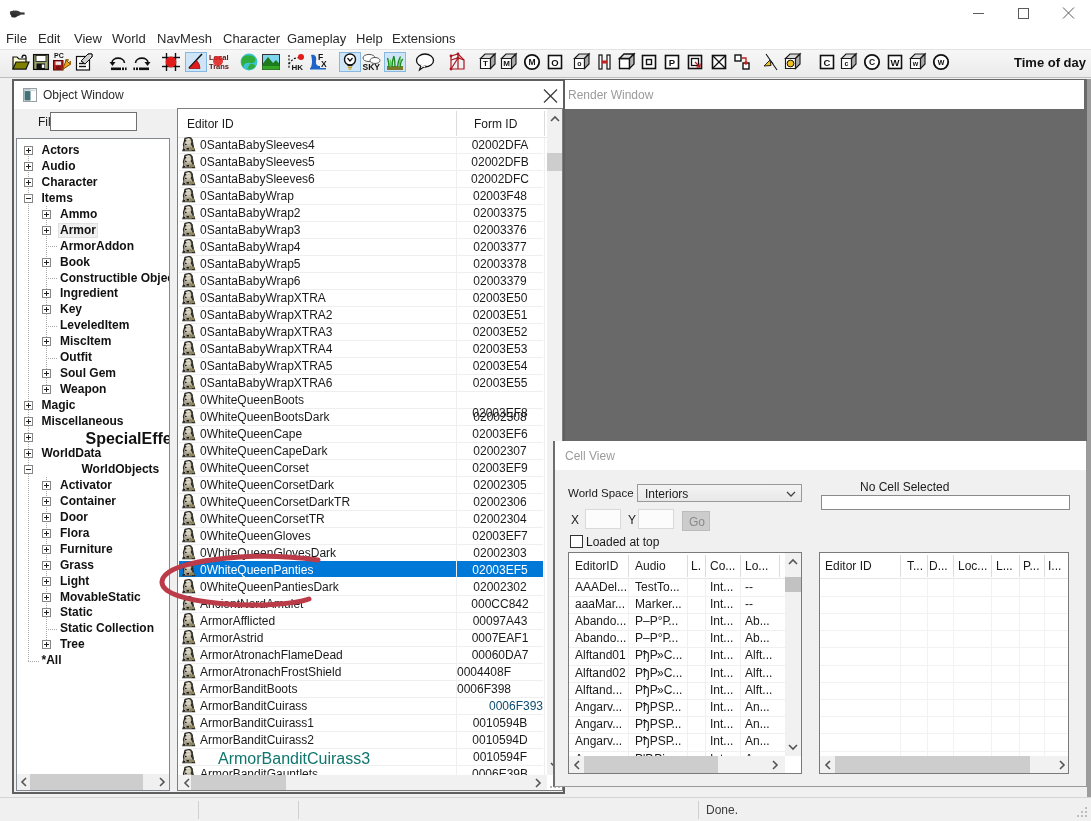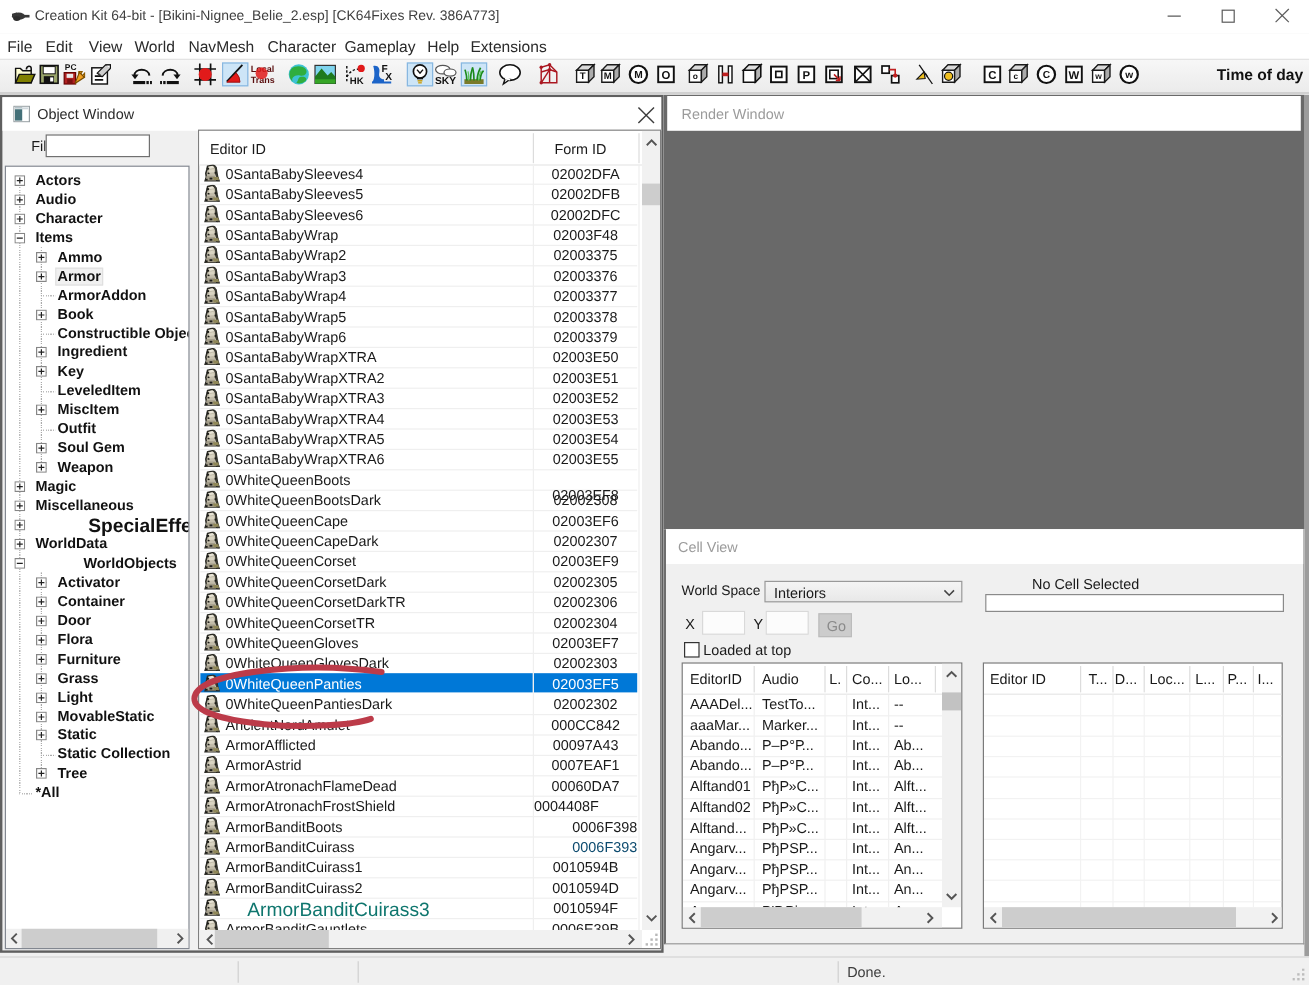--- a/index.html
+++ b/index.html
@@ -9,21 +9,20 @@
 </style></head>
 <body>
 
 <div class="abs" style="left:0;top:0;width:1091px;height:28px;background:#ffffff;">
  <svg class="abs" style="left:9px;top:7px" width="16" height="14" viewBox="0 0 16 14">
    <ellipse cx="6.5" cy="6.5" rx="5.5" ry="3" fill="#383838"></ellipse>
    <rect x="9" y="5.4" width="6.6" height="2.2" fill="#383838"></rect>
    <path d="M1,4.5 L5,3.5 L5,6 L1,6.5 Z" fill="#383838"></path>
    <ellipse cx="5" cy="8.5" rx="3" ry="2" fill="#2c2c2c"></ellipse>
  </svg>
- <div class="abs nw" style="left:29px;top:7px;font-size:11.6px;color:#3f3f3f;">Creation Kit 64-bit - [Bikini-Nignee_Belie_2.esp] [CK64Fixes Rev. 386A773]</div>
  <svg class="abs" style="left:968px;top:0" width="123" height="28" viewBox="0 0 123 28">
    <line x1="5" y1="13.5" x2="16" y2="13.5" stroke="#5a5a5a" stroke-width="1"></line>
    <rect x="50.5" y="8.5" width="10" height="10" fill="none" stroke="#5a5a5a" stroke-width="1"></rect>
    <line x1="95" y1="7.5" x2="106" y2="18.5" stroke="#5a5a5a" stroke-width="1"></line>
    <line x1="106" y1="7.5" x2="95" y2="18.5" stroke="#5a5a5a" stroke-width="1"></line>
  </svg>
 </div>
 
 <div class="abs" style="left:0;top:28px;width:1091px;height:21px;background:#ffffff;">
 <div class="abs nw" style="left:6px;top:3px;font-size:13px;color:#2a2a2a;">File</div>
@@ -268,21 +267,21 @@
 <div class="abs nw" style="left:1014px;top:5px;font-size:13px;font-weight:bold;color:#111;">Time of day</div>
 </div>
 <div class="abs" style="left:1087px;top:79px;width:4px;height:718px;background:#9c9c9c;"></div>
 
 <div class="abs" style="left:553px;top:79px;width:534px;height:362px;background:#696969;">
  <div class="abs" style="left:3px;top:1px;width:528px;height:29px;background:#ffffff;">
    <div class="abs nw" style="left:12px;top:8px;font-size:12px;color:#9b9b9b;">Render Window</div>
  </div>
 </div>
 
-<div class="abs" style="left:0;top:79px;width:553px;height:715px;background:#f0f0f0;border:2px solid #5f5f5f;border-left-width:2px;">
+<div class="abs" style="left:12px;top:79px;width:553px;height:715px;background:#f0f0f0;border:2px solid #5f5f5f;border-left-width:2px;">
  <div class="abs" style="left:0;top:0;width:549px;height:28px;background:#ffffff;">
    <svg class="abs" style="left:9px;top:7px" width="14" height="14" viewBox="0 0 14 14">
      <rect x="0.5" y="0.5" width="13" height="13" fill="#fff" stroke="#98a0a4" stroke-width="1"></rect>
      <rect x="1.5" y="1.5" width="6" height="11" fill="#447078"></rect>
      <rect x="1.5" y="1.5" width="11" height="1.6" fill="#cfd8dc"></rect>
    </svg>
    <div class="abs nw" style="left:29px;top:7px;font-size:12px;color:#2b2b2b;">Object Window</div>
    <svg class="abs" style="left:528px;top:7px" width="16" height="16" viewBox="0 0 16 16">
      <line x1="2" y1="1.5" x2="15" y2="14.5" stroke="#3c3c3c" stroke-width="1.2"></line>
      <line x1="15" y1="1.5" x2="2" y2="14.5" stroke="#3c3c3c" stroke-width="1.2"></line>
@@ -726,21 +725,21 @@
 <svg class="abs" style="left:3px;top:555.0px" width="15" height="15" viewBox="0 0 15 15">
         <use href="#armico"></use>
       </svg>
 <div class="abs nw" style="left:22px;top:555.5px;font-size:12px;color:#1a1a1a;">ArmorAtronachFrostShield</div>
 <div class="abs nw" style="left:279px;top:555.5px;width:86px;font-size:12px;color:#1a1a1a;">0004408F</div>
 <div class="abs" style="left:1px;top:587.5px;width:364px;height:1px;background:#efefef;"></div>
 <svg class="abs" style="left:3px;top:572.0px" width="15" height="15" viewBox="0 0 15 15">
         <use href="#armico"></use>
       </svg>
 <div class="abs nw" style="left:22px;top:572.5px;font-size:12px;color:#1a1a1a;">ArmorBanditBoots</div>
-<div class="abs nw" style="left:279px;top:572.5px;width:86px;text-align:right;font-size:12px;color:#1a1a1a;">0006F398</div>
+<div class="abs nw" style="left:279px;top:572.5px;width:86px;text-align:left;font-size:12px;color:#1a1a1a;">0006F398</div>
 <div class="abs" style="left:1px;top:604.5px;width:364px;height:1px;background:#efefef;"></div>
 <svg class="abs" style="left:3px;top:589.0px" width="15" height="15" viewBox="0 0 15 15">
         <use href="#armico"></use>
       </svg>
 <div class="abs nw" style="left:22px;top:589.5px;font-size:12px;color:#1a1a1a;">ArmorBanditCuirass</div>
 <div class="abs nw" style="left:279px;top:589.5px;width:86px;text-align:right;font-size:12px;color:#0c4a6e;">0006F393</div>
 <div class="abs" style="left:1px;top:621.5px;width:364px;height:1px;background:#efefef;"></div>
 <svg class="abs" style="left:3px;top:606.0px" width="15" height="15" viewBox="0 0 15 15">
         <use href="#armico"></use>
       </svg>

